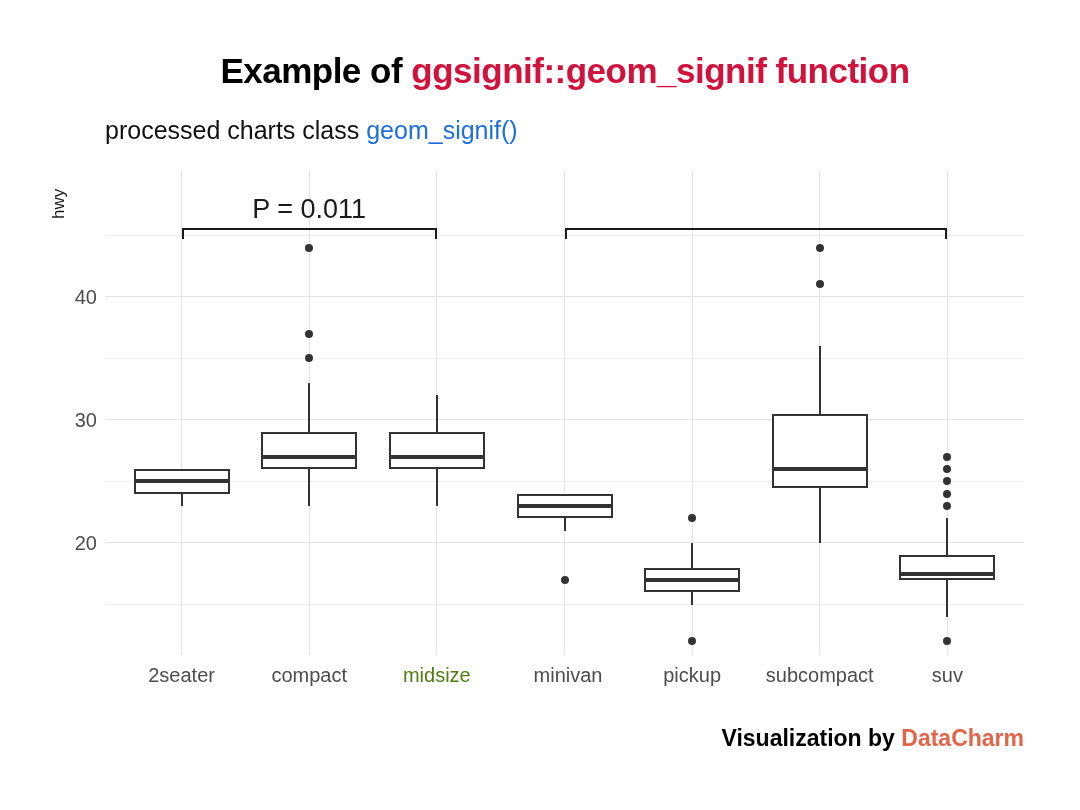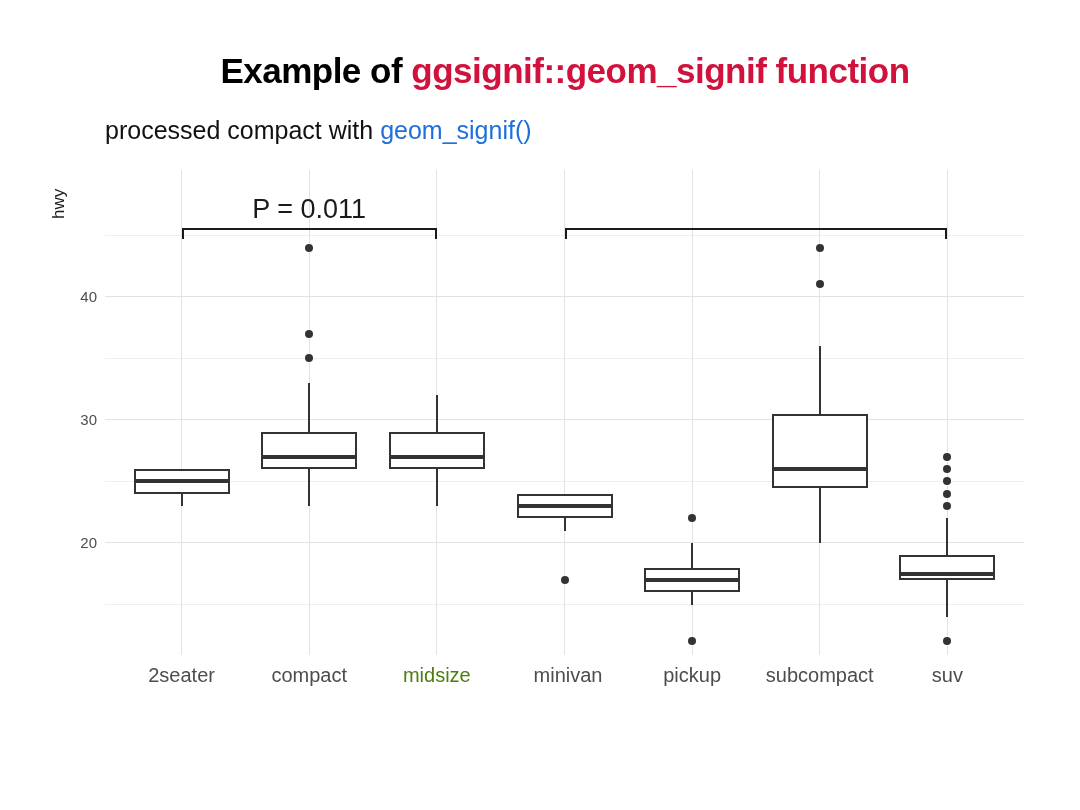--- a/index.html
+++ b/index.html
@@ -30,21 +30,21 @@
   }
   .caption{
     position:absolute;left:105px;width:919px;top:726px;
     text-align:right;font-size:23px;font-weight:bold;color:#000000;line-height:1.1;
   }
   #panel{position:absolute;left:105px;top:170px;width:919px;height:485px;}
   .gridline-h{position:absolute;left:0;width:100%;height:1px;}
   .gridline-v{position:absolute;top:0;height:100%;width:1px;}
   .y-tick-label{
     position:absolute;left:0;width:97px;text-align:right;
-    font-size:15px;line-height:22px;
+    font-size:20px;line-height:22px;
   }
   .x-tick-label{
     position:absolute;width:140px;text-align:center;
     font-size:20px;line-height:22px;
   }
   .whisker{position:absolute;width:2px;}
   .box{position:absolute;background:#ffffff;box-sizing:border-box;}
   .median{position:absolute;height:4px;}
   .outlier{position:absolute;width:8px;height:8px;border-radius:50%;}
   .sig-bracket{position:absolute;box-sizing:border-box;background:transparent;}
@@ -56,21 +56,21 @@
 </head>
 <body>
 
 <div id="canvas">
 
   <div class="title">
     <span>Example of </span><span id="title-highlight" style="color: rgb(208, 18, 60);">ggsignif::geom_signif function</span>
   </div>
 
   <div class="subtitle">
-    <span>processed compact with </span><span id="subtitle-code" style="color: rgb(30, 111, 220);">geom_signif()</span>
+    <span>processed charts class </span><span id="subtitle-code" style="color: rgb(30, 111, 220);">geom_signif()</span>
   </div>
 
   <div class="y-axis-title">hwy</div>
 
   <div id="panel">
       <div class="gridline-h" style="top: 434.03px; background: rgb(239, 239, 239);"></div>
       <div class="gridline-h" style="top: 310.934px; background: rgb(239, 239, 239);"></div>
       <div class="gridline-h" style="top: 187.838px; background: rgb(239, 239, 239);"></div>
       <div class="gridline-h" style="top: 64.7411px; background: rgb(239, 239, 239);"></div>
       <div class="gridline-h" style="top: 372.482px; background: rgb(227, 227, 227);"></div>
@@ -129,17 +129,20 @@
       <div class="outlier" style="left: 838.417px; top: 319.744px; background: rgb(51, 51, 51);"></div>
       <div class="outlier" style="left: 838.417px; top: 307.434px; background: rgb(51, 51, 51);"></div>
       <div class="outlier" style="left: 838.417px; top: 295.124px; background: rgb(51, 51, 51);"></div>
       <div class="outlier" style="left: 838.417px; top: 282.815px; background: rgb(51, 51, 51);"></div>
       <div class="sig-bracket" style="left: 76.5833px; top: 57.8553px; width: 255.278px; height: 11px; border-top: 2px solid rgb(26, 26, 26); border-left: 2px solid rgb(26, 26, 26); border-right: 2px solid rgb(26, 26, 26);"></div>
       <div class="sig-label" style="left: 76.5833px; width: 255.278px; top: 25.8553px;">P = 0.011</div>
       <div class="sig-bracket" style="left: 459.5px; top: 57.8553px; width: 382.917px; height: 11px; border-top: 2px solid rgb(26, 26, 26); border-left: 2px solid rgb(26, 26, 26); border-right: 2px solid rgb(26, 26, 26);"></div>
     </div>
 
 
+  <div class="caption">
+    <span>Visualization by </span><span id="caption-brand" style="color: rgb(226, 101, 74);">DataCharm</span>
+  </div>
 
 <div class="y-tick-label" style="top: 531.982px; color: rgb(77, 77, 77);">20</div>
     <div class="y-tick-label" style="top: 408.886px; color: rgb(77, 77, 77);">30</div>
     <div class="y-tick-label" style="top: 285.789px; color: rgb(77, 77, 77);">40</div>
   </div>
 
 </body></html>

